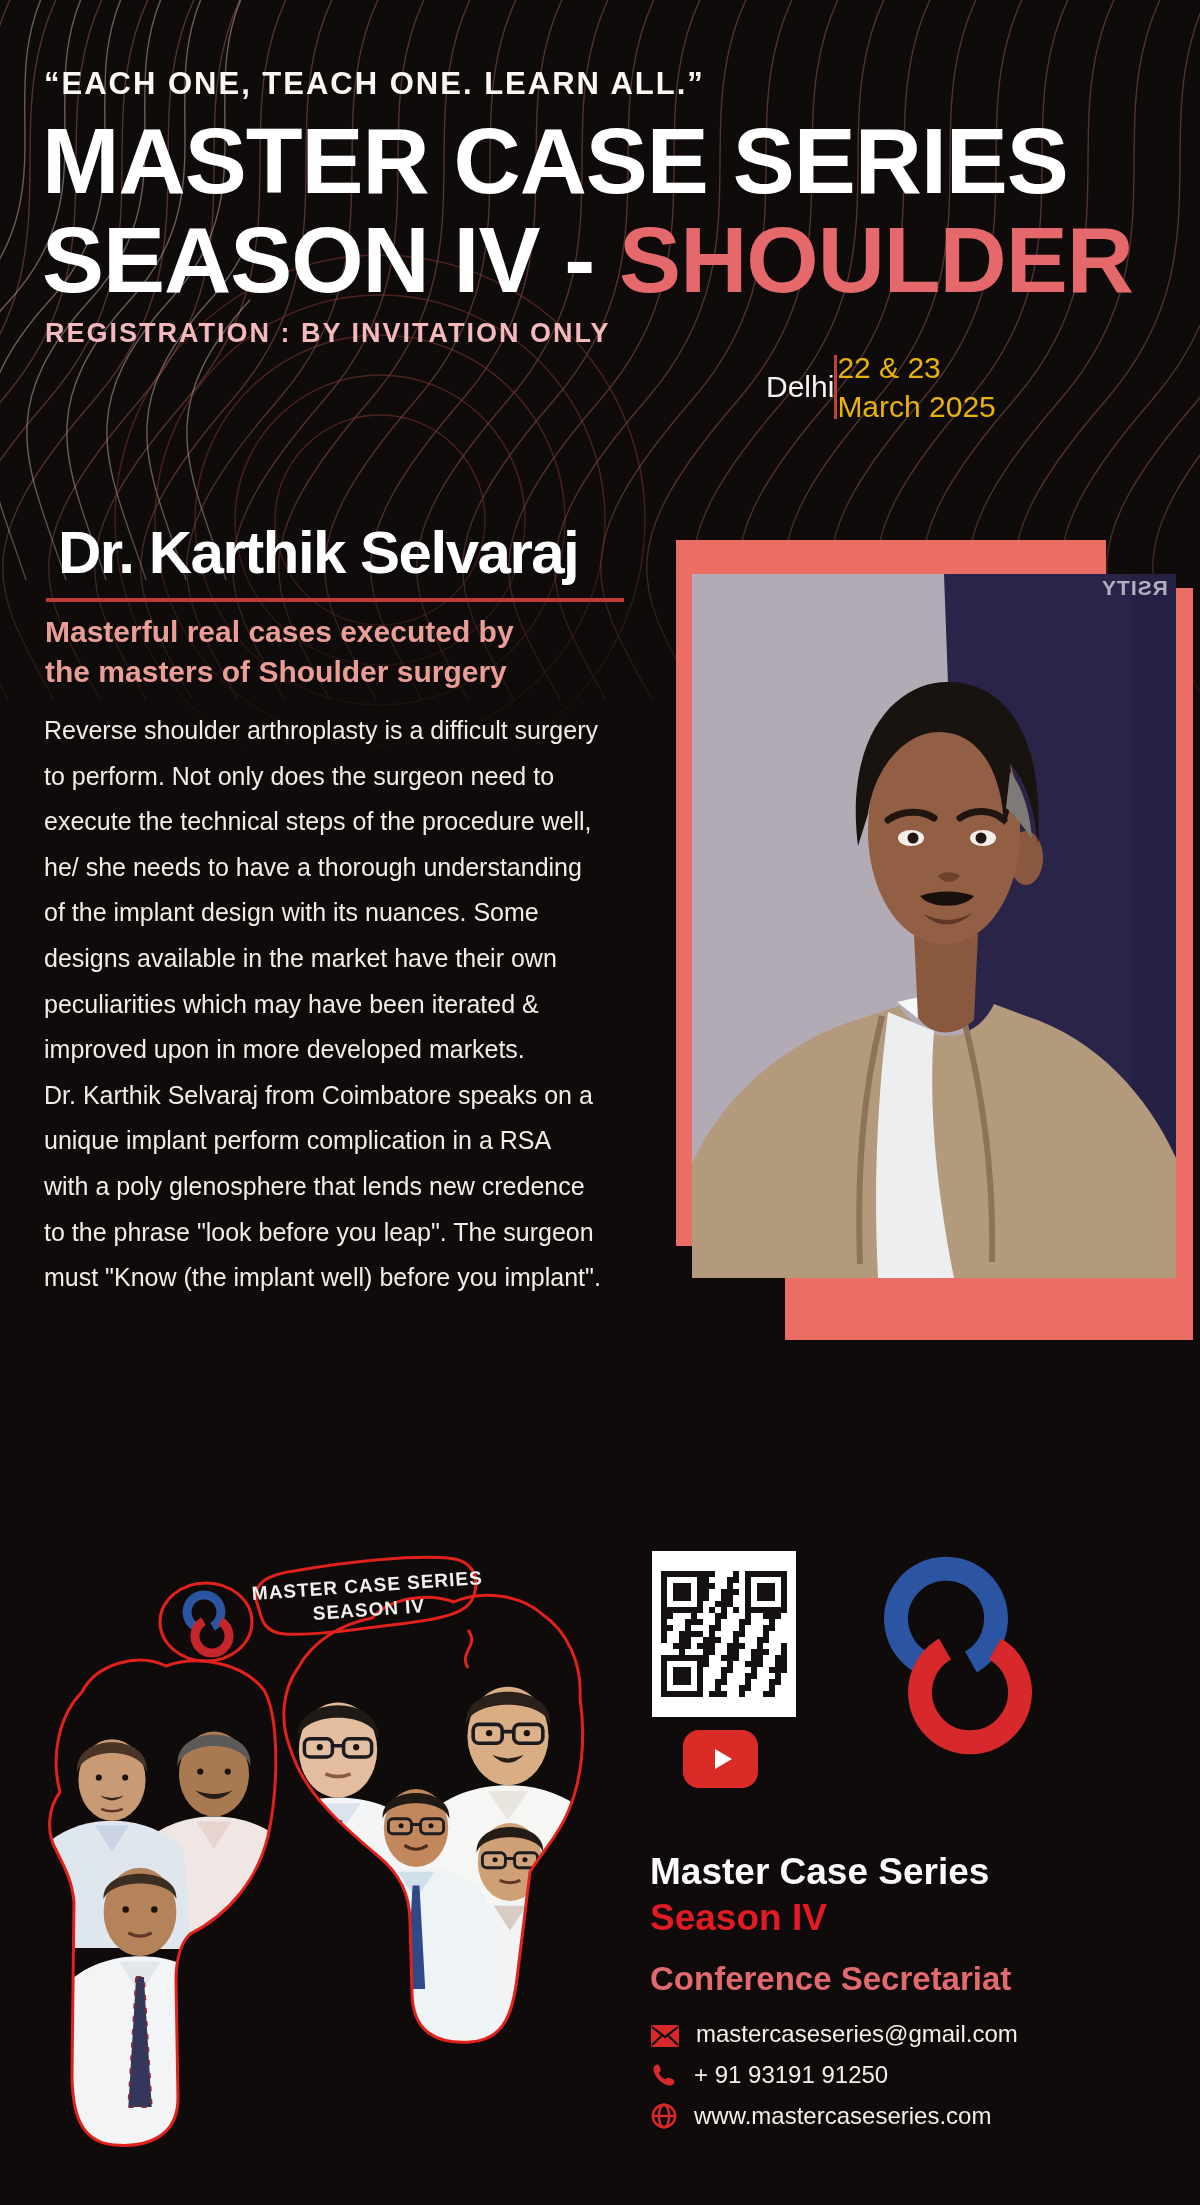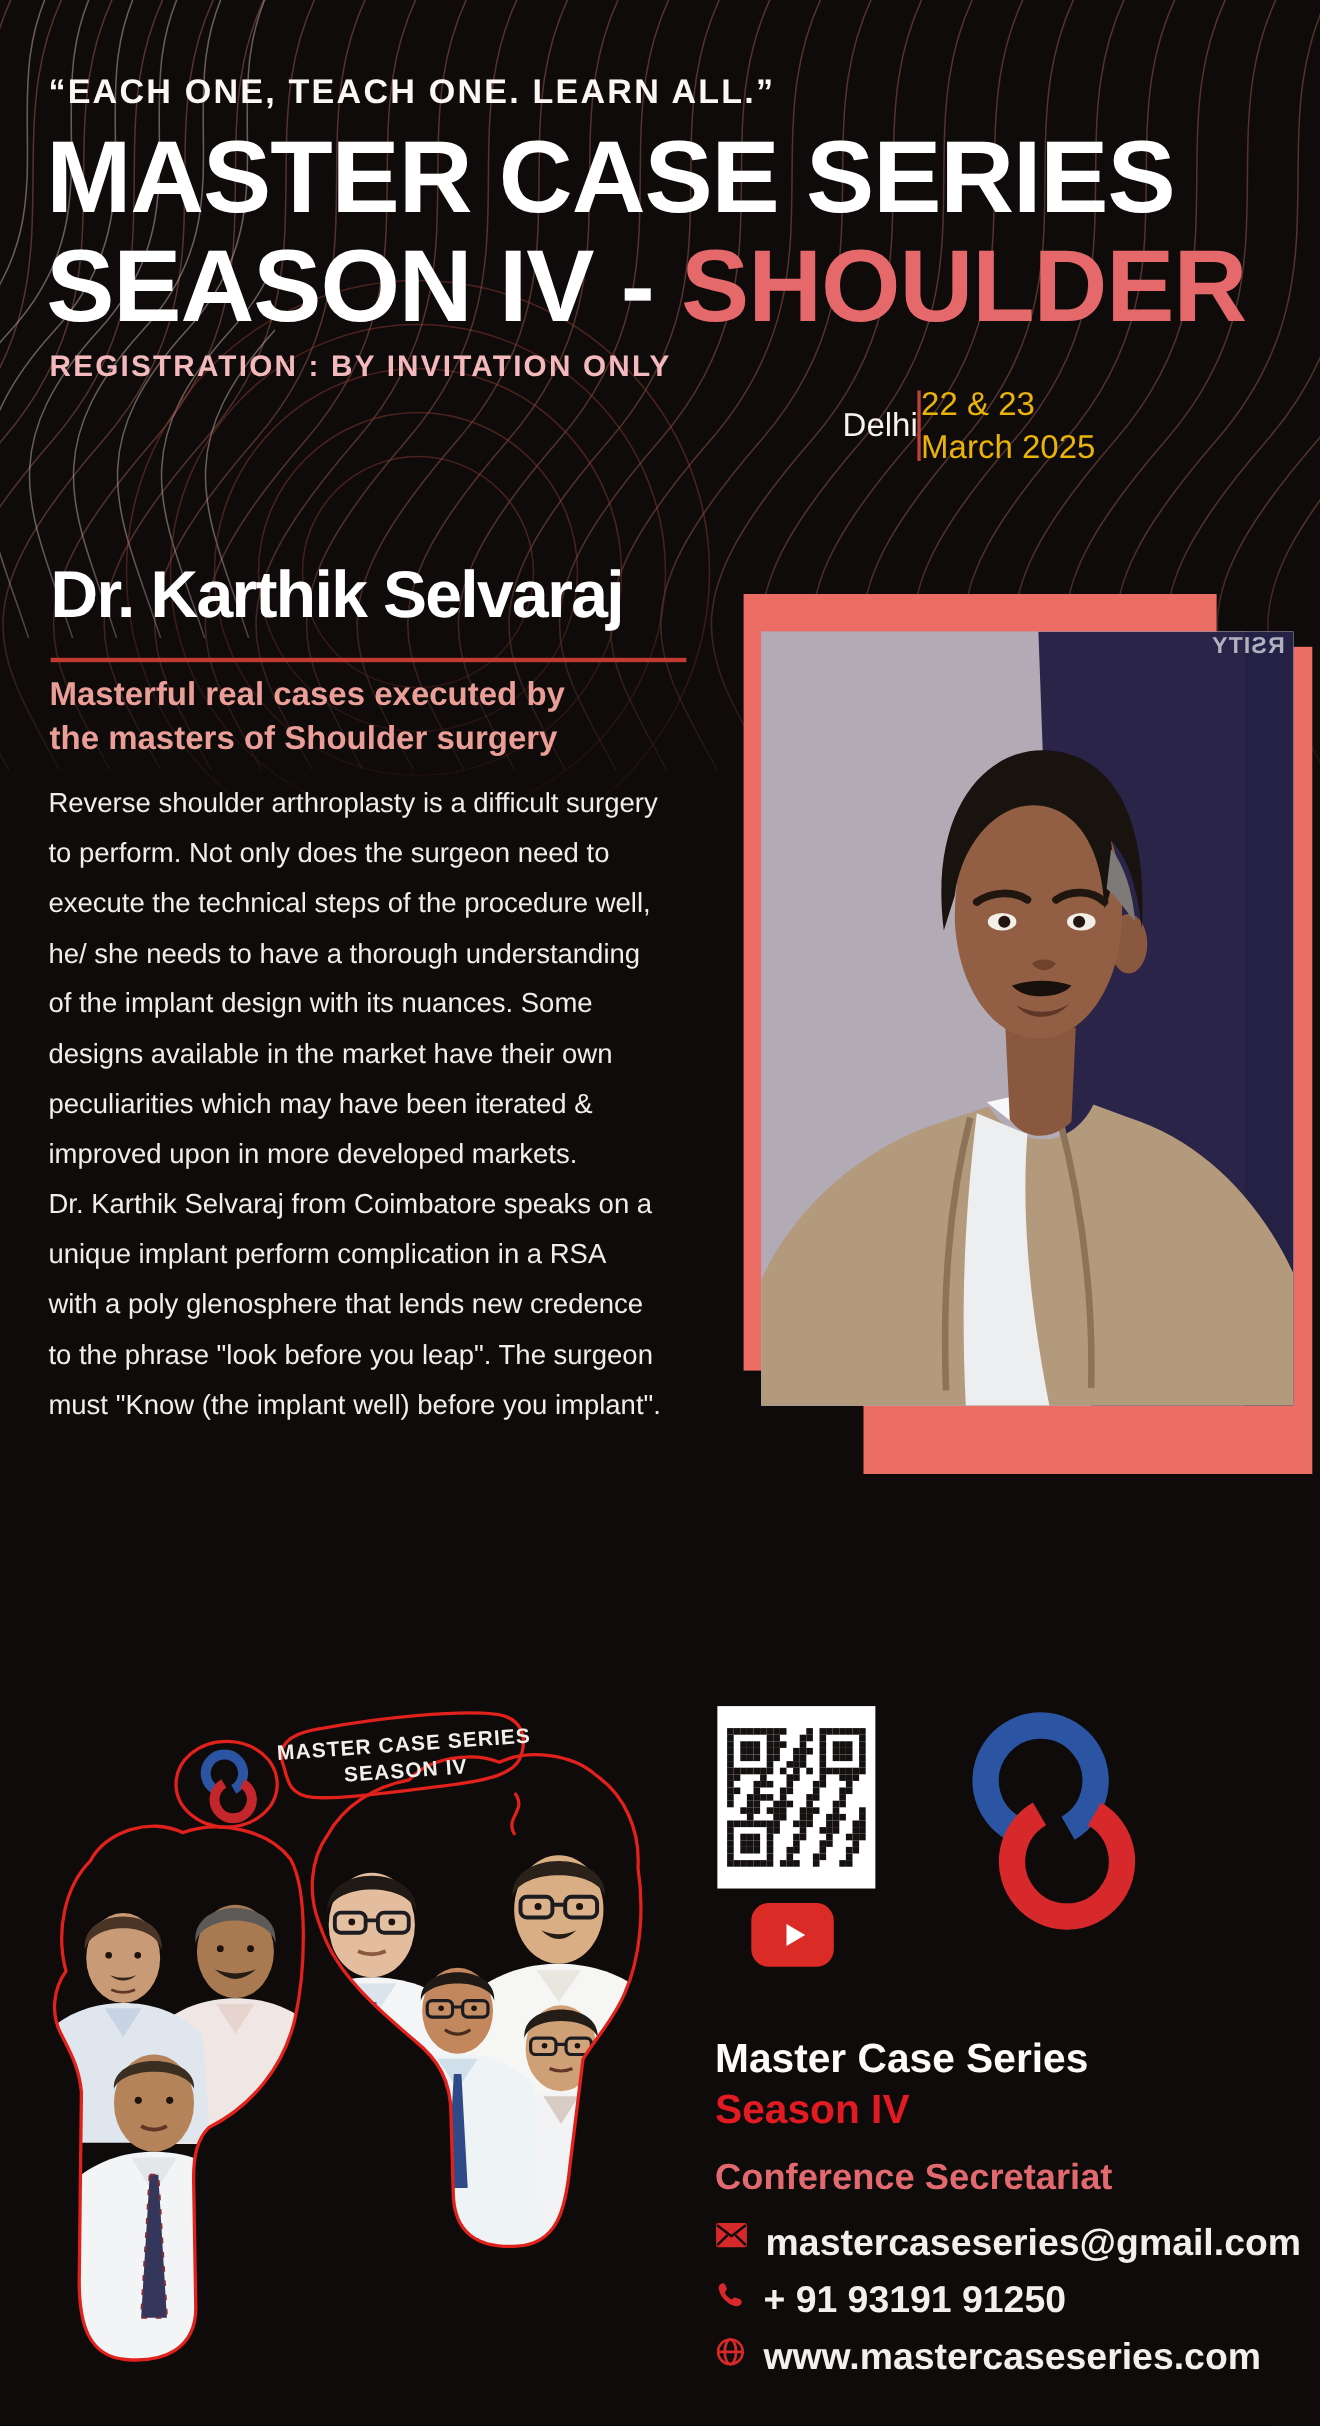--- a/index.html
+++ b/index.html
@@ -10,42 +10,42 @@
   .quote{left:44px;top:66px;font-size:31px;font-weight:700;letter-spacing:2px;color:#faf7f5;}
   .title{left:42px;top:112px;font-size:93px;line-height:99px;font-weight:800;letter-spacing:-1px;
          color:#ffffff;margin:0;white-space:nowrap;}
   .title .accent{color:#E5696B;}
   .registration{left:45px;top:318px;font-size:27px;font-weight:700;letter-spacing:2px;color:#F3B9BC;}
   .event{left:766px;top:348px;display:flex;align-items:center;}
   .event .city{font-size:30px;color:#f6f4f2;}
   .event .divider{width:3px;height:64px;background:#C04237;}
   .event .dates{font-size:30px;line-height:39px;color:#eab308;}
   
-  .speaker-name{left:42px;top:502px;font-size:60px;font-weight:800;letter-spacing:-1.5px;color:#fff;margin:4px;white-space:nowrap;}
+  .speaker-name{left:42px;top:502px;font-size:60px;font-weight:800;letter-spacing:-1.5px;color:#fff;margin:16px;white-space:nowrap;}
   .name-underline{left:46px;top:598px;width:578px;height:4px;background:#C03A30;}
   .tagline{left:45px;top:612px;font-size:30px;font-weight:700;line-height:40px;color:#EA9E97;}
   .bio{left:44px;top:708px;width:605px;font-size:25px;line-height:45.6px;color:#F0EDEA;font-weight:400;}
   
   .salmon-a{left:676px;top:540px;width:430px;height:706px;background:#EB6D63;}
   .salmon-b{left:785px;top:588px;width:408px;height:752px;background:#EB6D63;}
   .photo{left:692px;top:574px;width:484px;height:704px;overflow:hidden;background:#b2aab5;}
   .photo svg{display:block;width:100%;height:100%;}
   .backdrop-text{position:absolute;top:2px;right:8px;font-size:21px;font-weight:700;color:#c9c9d4;
                  opacity:.85;transform:scaleX(-1);letter-spacing:1px;}
   
   .collage{left:28px;top:1540px;}
   .qr{left:652px;top:1551px;}
   .yt-button{left:683px;top:1730px;width:75px;height:58px;border-radius:16px;background:#DA2B27;
              display:flex;align-items:center;justify-content:center;}
   .biglogo{left:882px;top:1544px;}
   .brand1{left:650px;top:1851px;font-size:37px;font-weight:700;color:#fdfcfb;}
   .brand2{left:650px;top:1897px;font-size:37px;font-weight:700;color:#E21B23;}
   .secretariat{left:650px;top:1960px;font-size:33px;font-weight:700;color:#E2696E;}
   .contacts{left:650px;top:2020px;display:flex;flex-direction:column;gap:13px;}
-  .contact-row{display:flex;align-items:flex-start;gap:16px;font-size:34px;color:#F2EFEC;font-weight:bold;}
+  .contact-row{display:flex;align-items:flex-end;gap:16px;font-size:24px;color:#F2EFEC;}
   .contact-row svg{flex:0 0 auto;}
   
   .outline{fill:none;stroke:#E0211C;stroke-width:3;}
   .badge-text{fill:#f2f0ee;font-weight:700;font-size:19px;letter-spacing:1px;text-anchor:middle;}
   .gl{stroke:#1b1b20;stroke-width:2.5;fill:rgba(255,255,255,0.06);}
 </style>
 </head>
 <body>
 
 <div class="poster">

